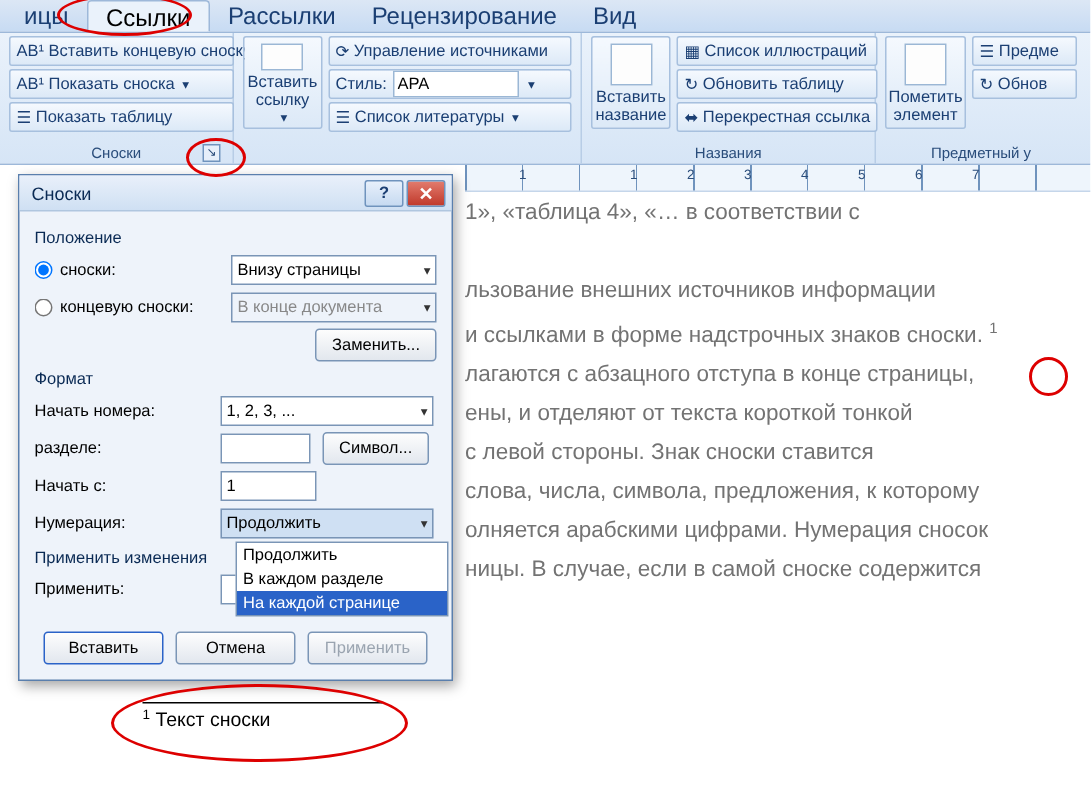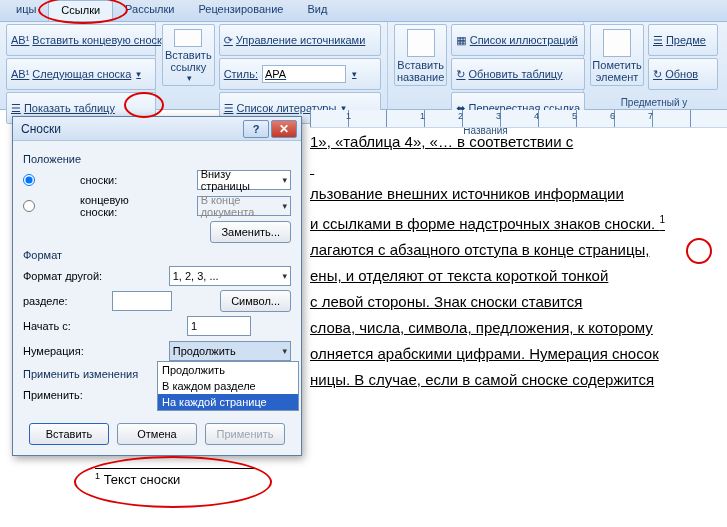--- a/index.html
+++ b/index.html
@@ -1,61 +1,61 @@
 <!DOCTYPE html>
 <html><head>
 <meta charset="utf-8">
 <style>
   * { box-sizing: border-box; margin: 0; padding: 0; font-family: "Segoe UI", Tahoma, sans-serif; }
   body { width: 727px; height: 527px; background: #fff; position: relative; overflow: hidden; font-size: 11px; }
 
   
   .tabs { display: flex; background: linear-gradient(#dce7f5,#c7dbf3); height: 22px; border-bottom: 1px solid #9db8d9; padding-left: 4px; }
-  .tab { padding: 3px 12px 0 12px; color: #1b3f73; cursor: pointer; font-size: 11px; }
+  .tab { padding: 3px 12px 0 12px; color: #1b3f73; cursor: pointer; font-size: 16px; }
   .tab.active { background: #eaf2fb; border: 1px solid #9db8d9; border-bottom: none; border-radius: 3px 3px 0 0; color: #000; }
 
   
   .ribbon { height: 88px; background: linear-gradient(#eaf2fb,#d6e5f6); display: flex; border-bottom: 1px solid #9db8d9; }
   .group { border-right: 1px solid #b8cde6; padding: 2px 6px 0 6px; display: flex; flex-direction: column; justify-content: space-between; }
   .group-label { text-align: center; font-size: 10px; color: #2a4d7b; padding: 1px 0; position: relative; }
   .dlg-launch { position: absolute; right: 2px; bottom: 1px; width: 12px; height: 12px; border: 1px solid #6f93bd; background: #e6effa; font-size: 8px; line-height: 10px; text-align: center; color: #2a4d7b; cursor: pointer; }
   .grp-body { display: flex; align-items: flex-start; gap: 4px; }
   .vcol { display: flex; flex-direction: column; gap: 2px; }
-  .smallbtn { height: 32px; padding: 1px 4px; background: linear-gradient(#f5f9fe,#dce9f7); border: 1px solid #a7c0de; border-radius: 2px; color: #1b3f73; display: flex; align-items: center; gap: 3px; font-size: 11px; cursor: pointer; white-space: nowrap; text-decoration: underline; }
+  .smallbtn { height: 20px; padding: 1px 4px; background: linear-gradient(#f5f9fe,#dce9f7); border: 1px solid #a7c0de; border-radius: 2px; color: #1b3f73; display: flex; align-items: center; gap: 3px; font-size: 11px; cursor: pointer; white-space: nowrap; }
   .bigbtn { width: 54px; height: 62px; background: linear-gradient(#f5f9fe,#dce9f7); border: 1px solid #a7c0de; border-radius: 2px; display: flex; flex-direction: column; align-items: center; justify-content: space-between; padding: 2px; font-size: 11px; color: #1b3f73; cursor: pointer; text-align: center; }
   .bigicon { width: 28px; height: 28px; background: #fdfdfd; border: 1px solid #9bb7d5; margin: 2px; }
   .drop { font-size: 9px; margin-left: 2px; }
   .styleinp { width: 84px; height: 18px; border: 1px solid #9bb7d5; background: #fff; font-size: 11px; padding: 0 2px; }
 
   
   .ruler { height: 18px; background: #eef5fc; border-bottom: 1px solid #c5d6ea; position: relative; margin-left: 310px; }
   .ruler::before { content:""; display:block; height:100%; background: repeating-linear-gradient(90deg,#6f93bd 0,#6f93bd 1px,transparent 1px,transparent 38px); }
   .ruler-n { position: absolute; top: 1px; font-size: 9px; color: #2a4d7b; }
 
   
-  .doc { position: absolute; left: 310px; top: 130px; width: 410px; font-family: "Times New Roman", serif; font-size: 15px; line-height: 24px; color: #000000; text-align: justify; text-decoration: underline; }
+  .doc { position: absolute; left: 310px; top: 130px; width: 410px; font-family: "Times New Roman", serif; font-size: 15px; line-height: 24px; color: #737373; text-align: justify; }
   .doc p { margin-bottom: 2px; }
   .sup1 { font-size: 10px; vertical-align: super; }
 
   
   .footnote-area { position: absolute; left: 95px; top: 468px; width: 210px; }
   .fn-sep { width: 160px; border-top: 1px solid #000; margin-bottom: 2px; }
   .fn-text { font-family: "Times New Roman", serif; font-size: 13px; }
   .fn-text .sup { font-size: 9px; vertical-align: super; }
 
   
   .dialog { position: absolute; left: 12px; top: 116px; width: 290px; background: #eef3fa; border: 1px solid #5a7fad; box-shadow: 2px 3px 8px rgba(0,0,0,.35); font-size: 11px; }
   .dlg-title { height: 24px; background: linear-gradient(#e9f0fa,#cfe0f3); display: flex; align-items: center; padding: 0 4px 0 8px; color: #0a2a54; border-bottom: 1px solid #b0c6df; }
   .dlg-title span:first-child { flex: 1; font-size: 12px; }
   .tbtn { width: 26px; height: 18px; margin-left: 2px; border: 1px solid #6f93bd; border-radius: 2px; display: flex; align-items: center; justify-content: center; cursor: pointer; }
   .tbtn.help { background: linear-gradient(#e8f0fb,#c6daf1); color: #1b3f73; font-weight: bold; }
   .tbtn.close { background: linear-gradient(#e27b6d,#c0392b); color: #fff; font-weight: bold; font-size: 12px; }
   .dlg-body { padding: 6px 10px 8px 10px; }
   .section-h { color: #0a2a54; margin: 6px 0 4px 0; }
-  .row { display: flex; align-items: center; margin: 3px 0; min-height: 22px; gap: 40px; }
+  .row { display: flex; align-items: center; margin: 3px 0; min-height: 22px; }
   .row label { color: #000; }
   .lbl { width: 124px; }
   .radio { width: 12px; height: 12px; margin-right: 5px; }
   .dd, .txtin { height: 20px; border: 1px solid #7a95b6; background: #fff; font-size: 11px; padding: 0 3px; }
   .dd { width: 142px; display: flex; align-items: center; justify-content: space-between; }
   .dd .arr { font-size: 9px; color: #333; }
   .dd.disabled { background: #eef3fa; color: #888; }
   .txtin { width: 64px; }
   .btn { height: 22px; padding: 0 10px; background: linear-gradient(#fdfdfd,#e2e7ee); border: 1px solid #7a95b6; border-radius: 3px; cursor: pointer; font-size: 11px; }
   .btn.disabled { color: #9aa4b0; }
@@ -90,21 +90,21 @@
 
   <div class="group" style="width:156px">
     <div class="grp-body">
       <div class="vcol" style="width:150px">
         <div class="smallbtn">
             <span>AB¹</span>
             <span>Вставить концевую сноску</span>
           </div>
         <div class="smallbtn">
             <span>AB¹</span>
-            <span>Следующая сноска</span>
+            <span>Показать сноска</span>
             <span class="drop">▾</span>
           </div>
         <div class="smallbtn">
             <span>☰</span>
             <span>Показать таблицу</span>
           </div>
       </div>
     </div>
     <div class="group-label"><span>Сноски</span><span class="dlg-launch">↘</span></div>
   </div>
@@ -235,21 +235,21 @@
           <span>В конце документа</span>
           <span class="arr">▾</span>
         </div>
     </div>
     <div class="row">
         <button class="btn right">Заменить...</button>
       </div>
 
     <div class="section-h">Формат</div>
     <div class="row">
-      <label class="lbl">Формат другой:</label>
+      <label class="lbl">Начать номера:</label>
       <div class="dd">
           <span>1, 2, 3, ...</span>
           <span class="arr">▾</span>
         </div>
     </div>
     <div class="row">
       <label class="lbl">разделе:</label>
       <input class="txtin" style="width: 60px;">
       <button class="btn" style="margin-left:8px">Символ...</button>
     </div>

